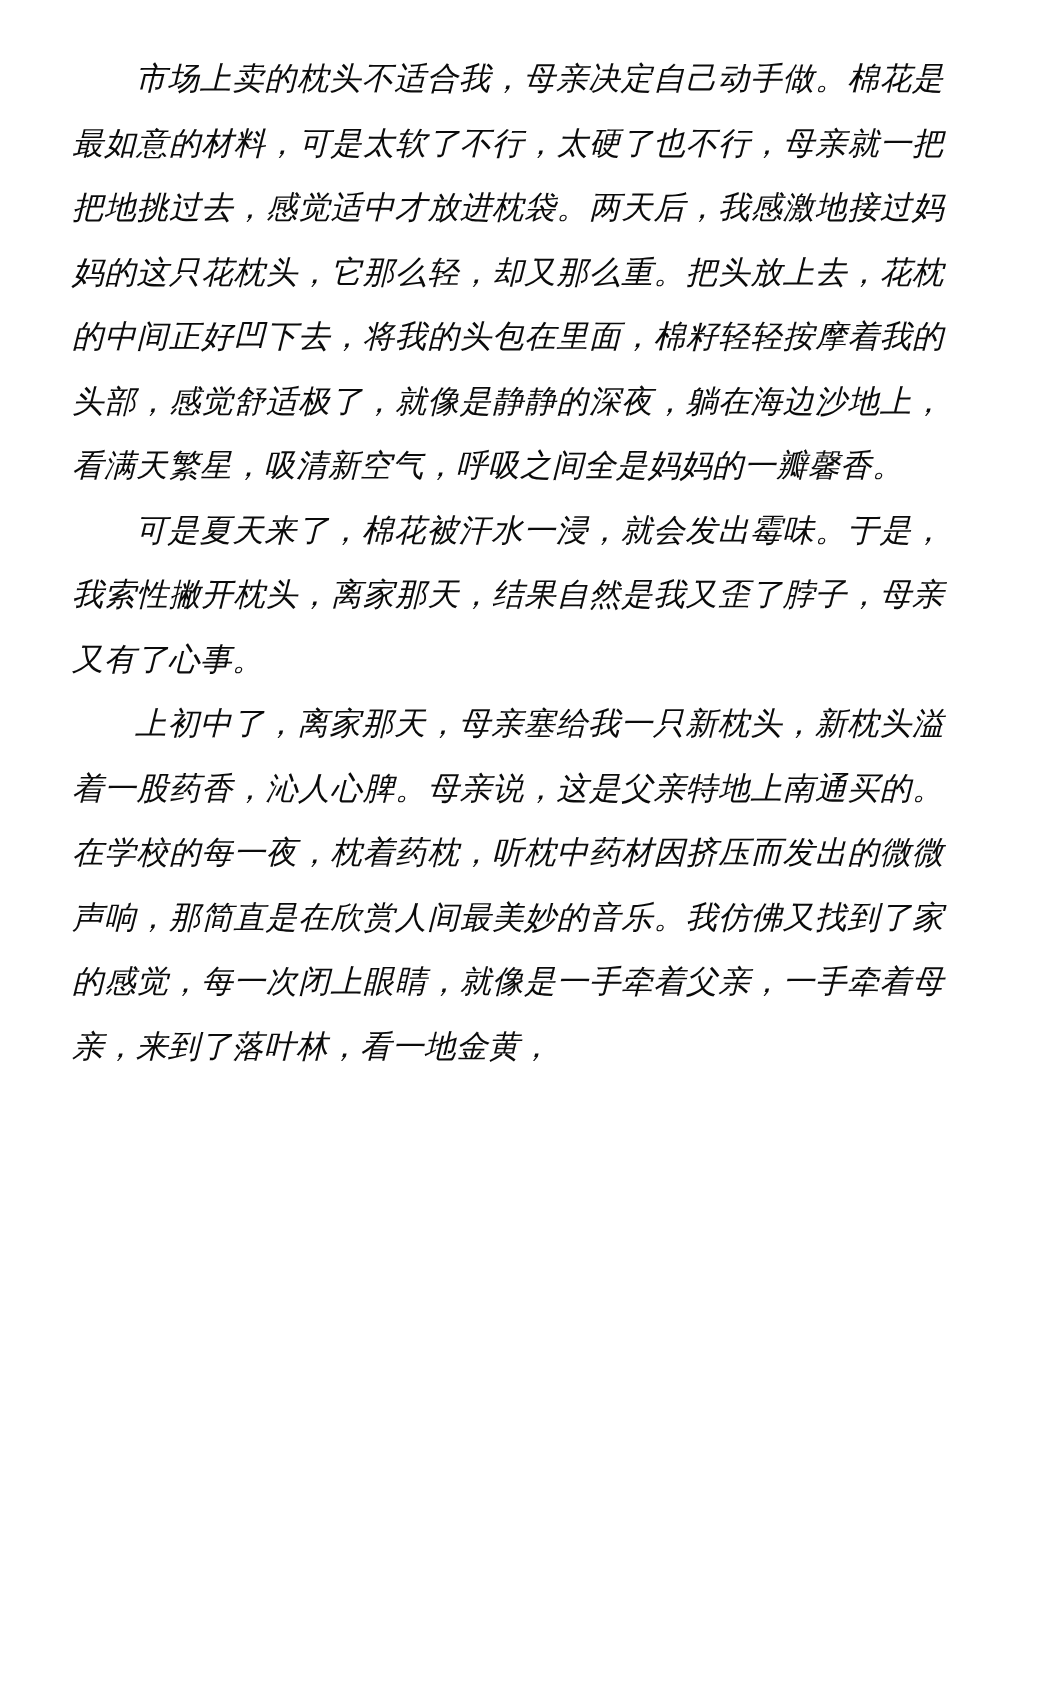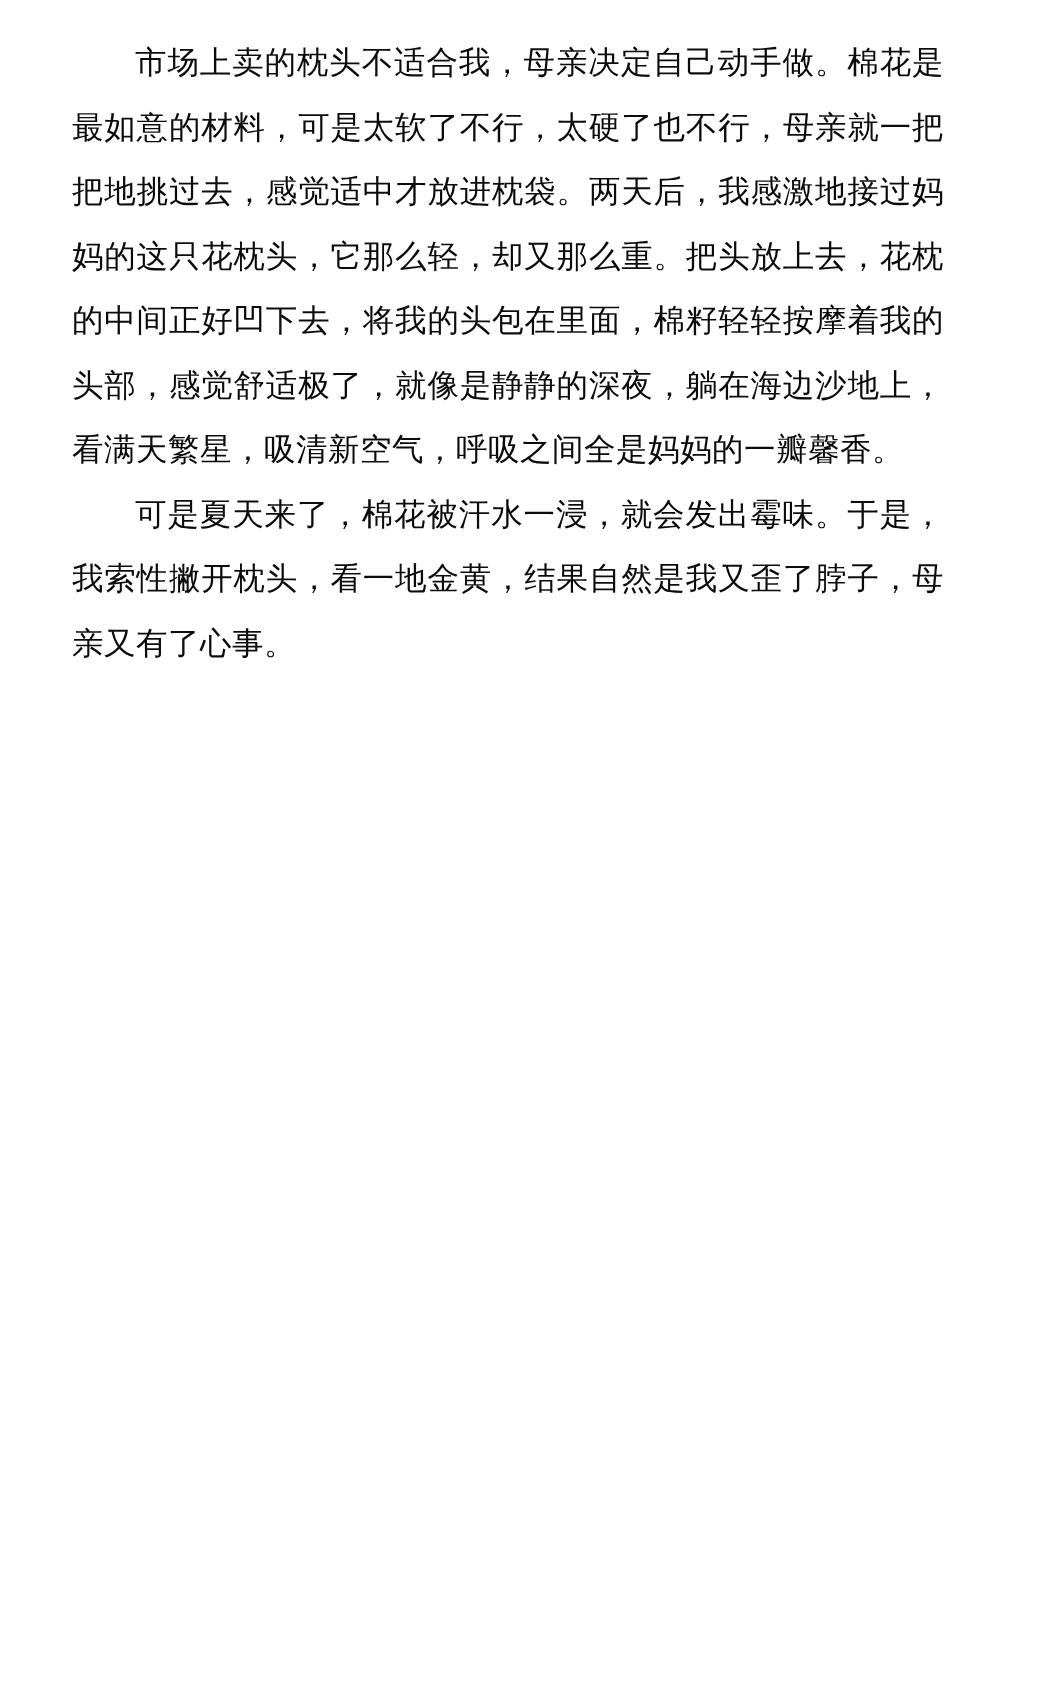--- a/index.html
+++ b/index.html
@@ -18,22 +18,23 @@
     position: relative;
     width: 1046px;
     height: 1700px;
     background: #ffffff;
     overflow: hidden;
     box-sizing: border-box;
   }
   #text-column {
     position: absolute;
     left: 72px;
-    top: 30px;
+    top: 46px;
     width: 872px;
+    font-style: italic;
   }
   .para {
     margin: 0 0 0 0;
     text-indent: 2em;
     font-size: 31.5px;
     line-height: 64.5px;
     color: #0b0b0b;
     text-align: justify;
     text-justify: inter-character;
     letter-spacing: 0.5px;
@@ -44,15 +45,16 @@
   .para:last-child {
     text-align: justify;
   }
 </style>
 </head>
 <body>
 
 <div id="page">
   <div id="text-column">
     <p class="para">市场上卖的枕头不适合我，母亲决定自己动手做。棉花是最如意的材料，可是太软了不行，太硬了也不行，母亲就一把把地挑过去，感觉适中才放进枕袋。两天后，我感激地接过妈妈的这只花枕头，它那么轻，却又那么重。把头放上去，花枕的中间正好凹下去，将我的头包在里面，棉籽轻轻按摩着我的头部，感觉舒适极了，就像是静静的深夜，躺在海边沙地上，看满天繁星，吸清新空气，呼吸之间全是妈妈的一瓣馨香。</p>
-    <p class="para">可是夏天来了，棉花被汗水一浸，就会发出霉味。于是，我索性撇开枕头，看一地金黄，结果自然是我又歪了脖子，母亲又有了心事。</p>
+    <p class="para">可是夏天来了，棉花被汗水一浸，就会发出霉味。于是，我索性撇开枕头，离家那天，结果自然是我又歪了脖子，母亲又有了心事。</p>
+    <p class="para">上初中了，离家那天，母亲塞给我一只新枕头，新枕头溢着一股药香，沁人心脾。母亲说，这是父亲特地上南通买的。在学校的每一夜，枕着药枕，听枕中药材因挤压而发出的微微声响，那简直是在欣赏人间最美妙的音乐。我仿佛又找到了家的感觉，每一次闭上眼睛，就像是一手牵着父亲，一手牵着母亲，来到了落叶林，看一地金黄，</p>
   </div>
 </div>
 
 </body></html>

